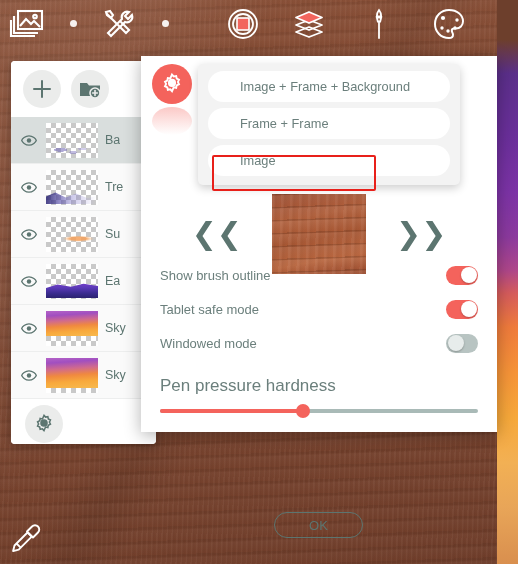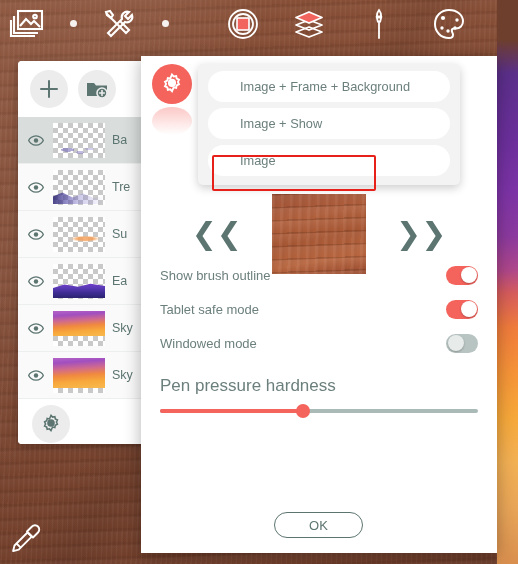--- a/index.html
+++ b/index.html
@@ -76,21 +76,21 @@
   .dot {
     width: 7px; height: 7px; border-radius: 50%;
     background: #fff;
     opacity: .92;
   }
   .tb-icon svg { display: block; }
 
   
   #layers-panel {
     position: absolute;
-    left: 18px; top: 61px;
+    left: 11px; top: 61px;
     width: 145px; height: 383px;
     background: #ffffff;
     border-radius: 4px;
     box-shadow: 0 2px 10px rgba(0,0,0,0.28);
     overflow: hidden;
     z-index: 20;
   }
   #layers-toolbar {
     height: 56px;
     display: flex;
@@ -142,21 +142,21 @@
     display: flex;
     align-items: center;
     padding-left: 14px;
     background: #fff;
   }
 
   
   #settings-dialog {
     position: absolute;
     left: 141px; top: 56px;
-    width: 356px; height: 497px;
+    width: 356px; height: 376px;
     background: #ffffff;
     box-shadow: 0 3px 16px rgba(0,0,0,0.3);
     z-index: 30;
   }
 
   #gear-fab {
     position: absolute;
     left: 11px; top: 8px;
     width: 40px; height: 40px;
     border-radius: 50%;
@@ -527,21 +527,21 @@
         <circle cx="12" cy="10.9" r="3.1" fill="#ffffff"></circle>
       </g>
     </svg>
   </div>
 
   <div id="mode-dropdown">
     <div class="dd-item">
       <span>Image + Frame + Background</span>
     </div>
     <div class="dd-item">
-      <span>Image + Show</span>
+      <span>Frame + Frame</span>
     </div>
     <div class="dd-item">
       <span>Image</span>
     </div>
   </div>
   <div id="mode-highlight"></div>
 
   <div id="carousel">
     <span class="chev">❮❮</span>
     <span id="preview-swatch"></span>

